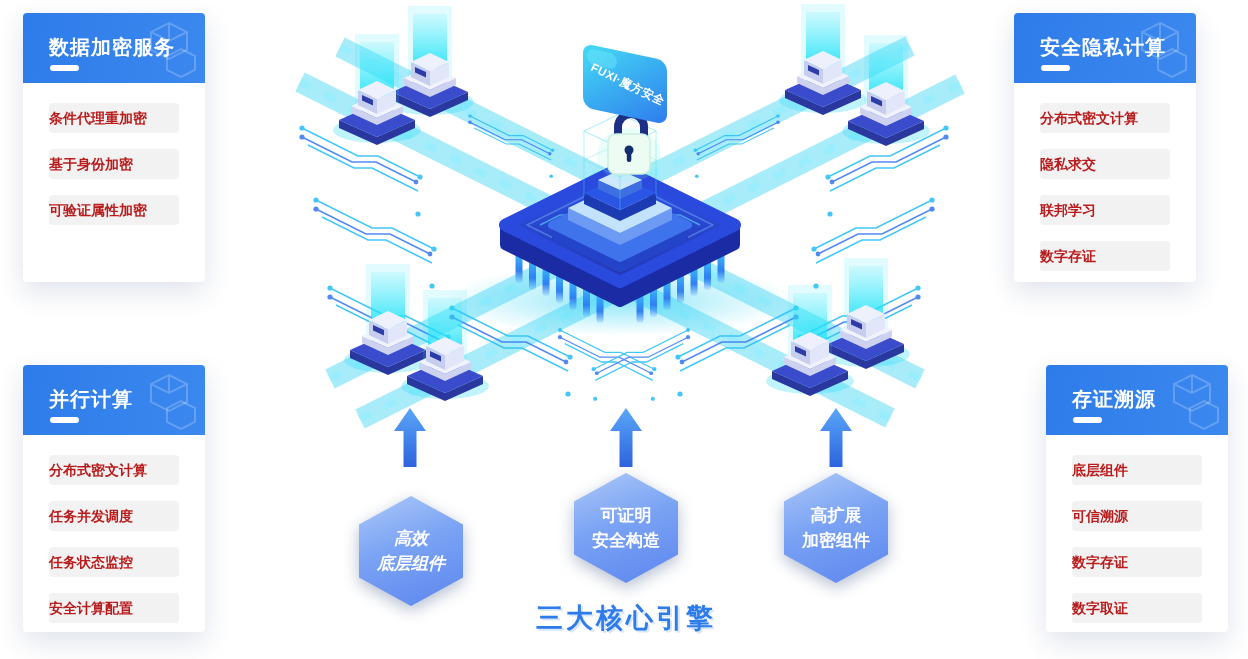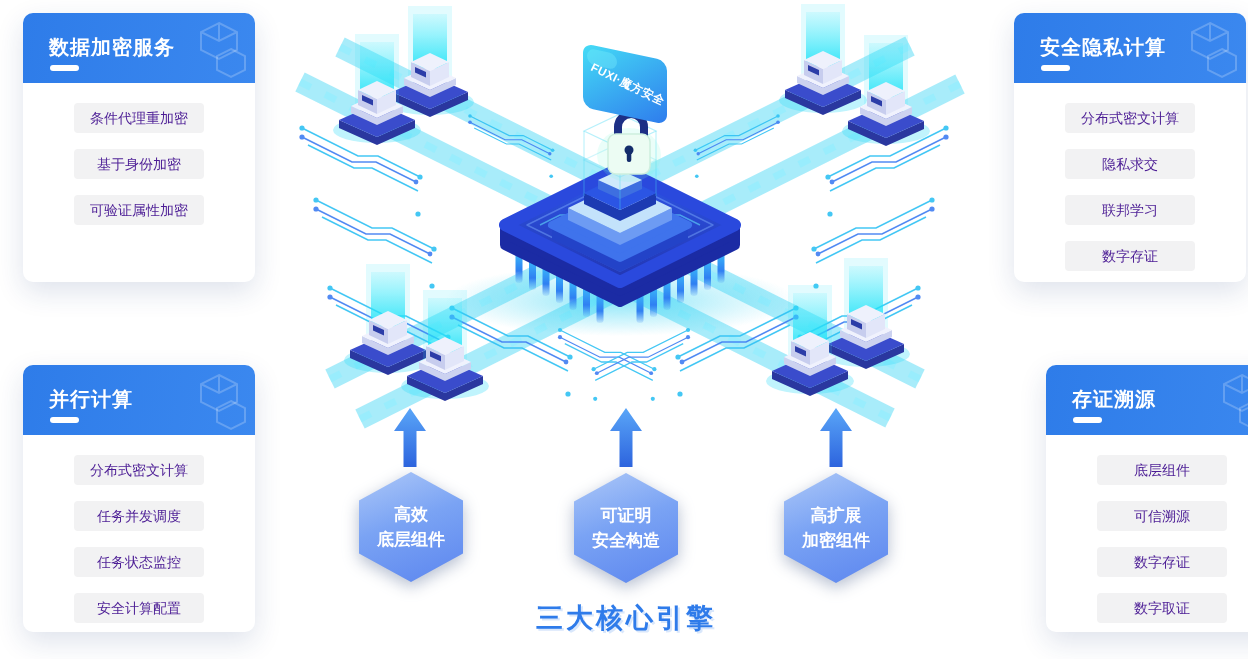--- a/index.html
+++ b/index.html
@@ -2,36 +2,36 @@
 <html><head>
 <meta charset="utf-8">
 <style>
   html,body{margin:0;padding:0;background:#fff;}
   .stage{
     position:relative;width:1248px;height:659px;background:#ffffff;
     font-family:"Liberation Sans","DejaVu Sans",sans-serif;overflow:hidden;
   }
   .illustration{position:absolute;left:0;top:0;width:1248px;height:659px;}
   
-  .panel{position:absolute;width:232px;background:#ffffff;border-radius:10px;
+  .panel{position:absolute;width:182px;background:#ffffff;border-radius:4px;
          box-shadow:0 10px 28px rgba(30,60,120,.14);overflow:hidden;}
   .panel.tl{left:23px;top:13px;height:269px;}
   .panel.tr{left:1014px;top:13px;height:269px;}
   .panel.bl{left:23px;top:365px;height:267px;}
   .panel.br{left:1014px;top:365px;height:267px;margin-left:32px;}
   .panel-header{position:relative;height:70px;background:linear-gradient(100deg,#2e7ce9 0%,#3b88ef 100%);}
   .panel-title{position:absolute;left:26px;top:21px;color:#fff;font-size:20px;font-weight:700;letter-spacing:1px;white-space:nowrap;}
   .panel-underline{position:absolute;left:27px;top:52px;width:29px;height:6px;background:#fff;border-radius:3px;}
   .cubes{position:absolute;right:4px;top:2px;}
   .panel-body{padding-top:4px;}
   .pill{width:130px;height:30px;margin:16px auto 0;background:#f2f2f3;border-radius:4px;
-        font-size:14px;color:#4c1d95;text-align:center;line-height:30px;white-space:nowrap;}
+        font-size:14px;color:#b91c1c;text-align:left;line-height:30px;white-space:nowrap;font-weight:bold;}
   
   .hex-wrap{position:absolute;filter:drop-shadow(0 5px 8px rgba(90,110,150,.45));}
-  .hex-wrap.h1{left:359px;top:472px;}
+  .hex-wrap.h1{left:359px;top:496px;font-style:italic;}
   .hex-wrap.h2{left:574px;top:473px;}
   .hex-wrap.h3{left:784px;top:473px;}
   .hexagon{width:104px;height:110px;
     clip-path:polygon(50% 0,100% 26%,100% 74%,50% 100%,0 74%,0 26%);
     background:linear-gradient(160deg,#adc8f8 0%,#7aa3f4 45%,#5c86ef 100%);
     display:flex;flex-direction:column;justify-content:center;align-items:center;
     color:#fff;font-weight:700;font-size:17px;line-height:1.5;text-align:center;}
   .engines-caption{position:absolute;left:0;top:600px;width:1252px;text-align:center;
     font-size:27px;font-weight:700;color:#2e7bea;letter-spacing:3px;
     text-shadow:2px 2px 0 rgba(46,123,234,.18);}

